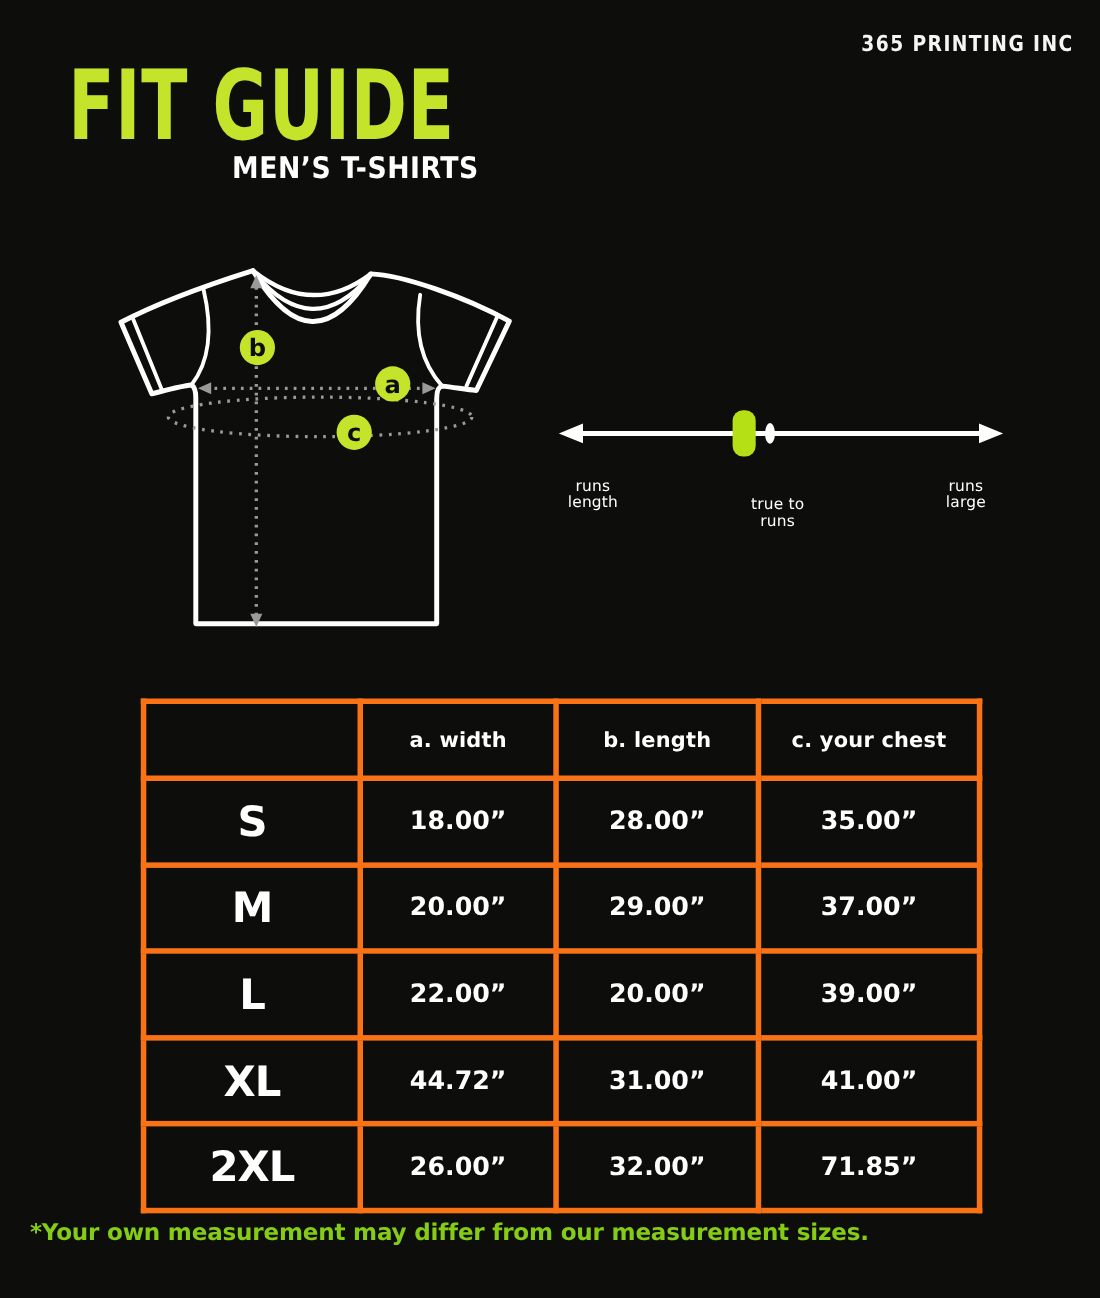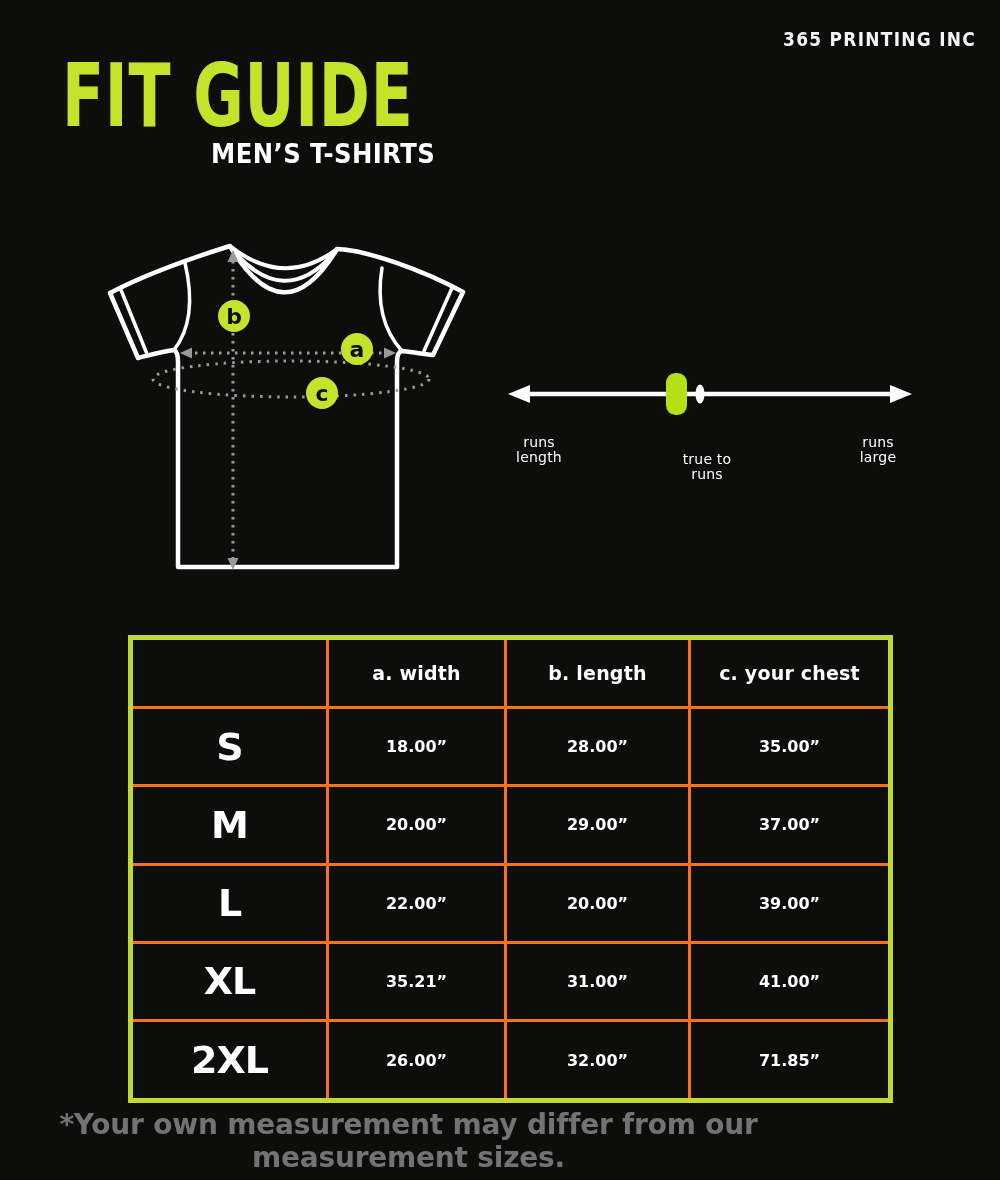--- a/index.html
+++ b/index.html
@@ -43,32 +43,32 @@
   #lbl-large  { left:823px; top:435px; }
 
   .size-table {
     position:absolute; left:128px; top:635px;
     width:760px; height:468px;
     border-collapse:collapse;
     border:5px solid #c2d834;
     table-layout:fixed;
   }
   .size-table td, .size-table th {
-    border:3px solid #f97316;
+    border:5px solid #f97316;
     text-align:center; vertical-align:middle;
     color:#ffffff; font-weight:bold;
   }
   .size-table thead th { height:70px; font-size:19px; letter-spacing:0.2px; }
   .size-table td.size-cell { font-size:38px; letter-spacing:-1px; }
-  .size-table td.val-cell  { font-size:16px; }
+  .size-table td.val-cell  { font-size:23px; }
 
   .footnote {
     position:absolute; left:0; top:1108px; width:817px;
-    text-align:center; font-size:28px; font-weight:bold; letter-spacing:-0.2px;
-    color:#737373;
+    text-align:center; font-size:21px; font-weight:bold; letter-spacing:-0.2px;
+    color:#84cc16;
   }
   svg { display:block; }
   .circle-letter {
     font-family:"DejaVu Sans","Liberation Sans",sans-serif;
     font-weight:bold; font-size:22px; fill:#0d0d0c;
   }
 </style>
 </head>
 <body>
 
@@ -166,21 +166,21 @@
       <td class="val-cell">37.00”</td>
     </tr>
     <tr>
       <td class="size-cell">L</td>
       <td class="val-cell">22.00”</td>
       <td class="val-cell">20.00”</td>
       <td class="val-cell">39.00”</td>
     </tr>
     <tr>
       <td class="size-cell">XL</td>
-      <td class="val-cell">35.21”</td>
+      <td class="val-cell">44.72”</td>
       <td class="val-cell">31.00”</td>
       <td class="val-cell">41.00”</td>
     </tr>
     <tr>
       <td class="size-cell">2XL</td>
       <td class="val-cell">26.00”</td>
       <td class="val-cell">32.00”</td>
       <td class="val-cell">71.85”</td>
     </tr>
   </tbody>

